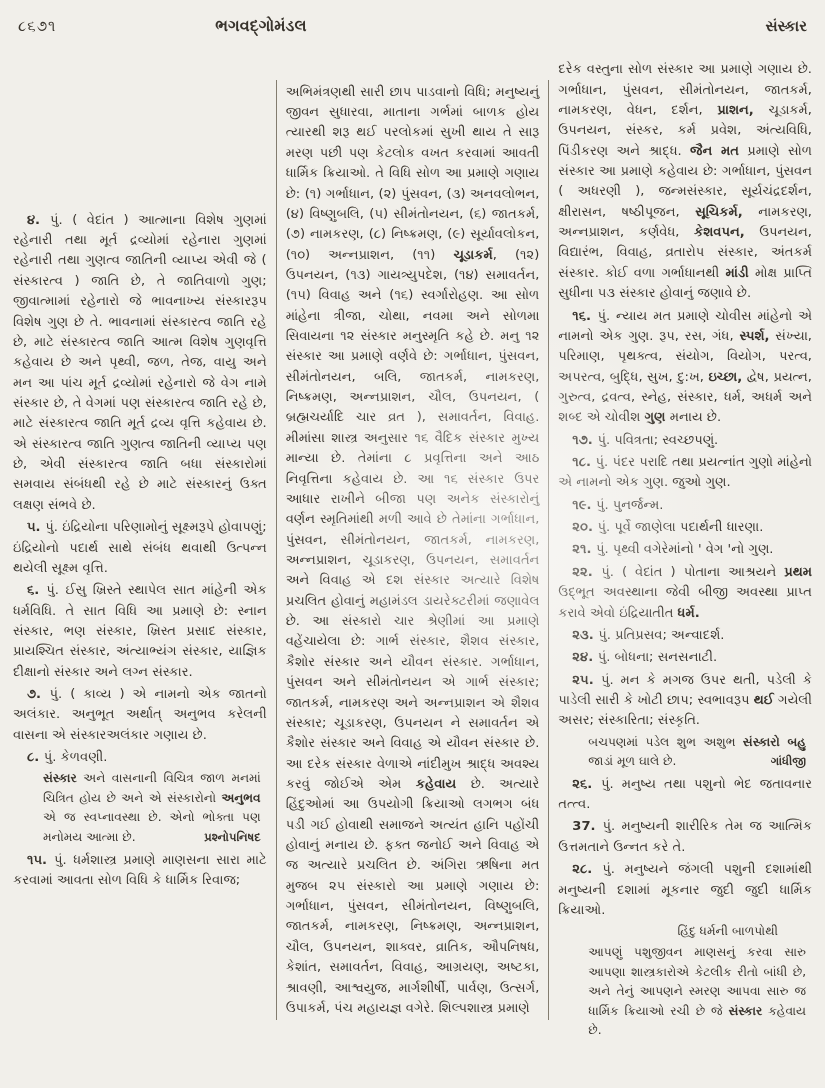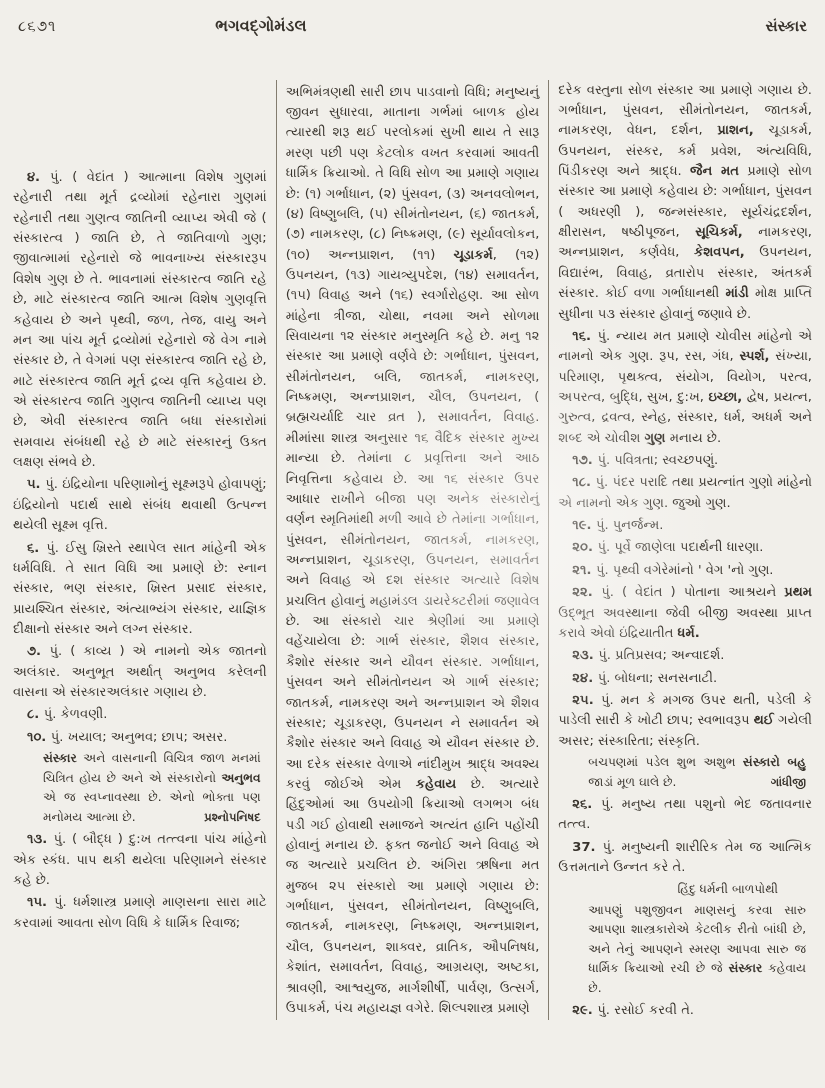--- a/index.html
+++ b/index.html
@@ -59,41 +59,39 @@
     <span class="hdr-center">ભગવદ્ગોમંડલ</span>
     <span class="hdr-right">સંસ્કાર</span>
   </header>
   <main class="cols">
     <section class="col">
         <div class="para entry"><span class="num">૪. </span><span><span>પું. ( વેદાંત ) આત્માના વિશેષ ગુણમાં રહેનારી તથા મૂર્ત દ્રવ્યોમાં રહેનારા ગુણમાં રહેનારી તથા ગુણત્વ જાતિની વ્યાપ્ય એવી જે ( સંસ્કારત્વ ) જાતિ છે, તે જાતિવાળો ગુણ; જીવાત્મામાં રહેનારો જે ભાવનાખ્ય સંસ્કારરૂપ વિશેષ ગુણ છે તે. ભાવનામાં સંસ્કારત્વ જાતિ રહે છે, માટે સંસ્કારત્વ જાતિ આત્મ વિશેષ ગુણવૃત્તિ કહેવાય છે અને પૃથ્વી, જળ, તેજ, વાયુ અને મન આ પાંચ મૂર્ત દ્રવ્યોમાં રહેનારો જે વેગ નામે સંસ્કાર છે, તે વેગમાં પણ સંસ્કારત્વ જાતિ રહે છે, માટે સંસ્કારત્વ જાતિ મૂર્ત દ્રવ્ય વૃત્તિ કહેવાય છે. એ સંસ્કારત્વ જાતિ ગુણત્વ જાતિની વ્યાપ્ય પણ છે, એવી સંસ્કારત્વ જાતિ બધા સંસ્કારોમાં સમવાય સંબંધથી રહે છે માટે સંસ્કારનું ઉક્ત લક્ષણ સંભવે છે.</span></span></div>
         <div class="para entry"><span class="num">૫. </span><span><span>પું. ઇંદ્રિયોના પરિણામોનું સૂક્ષ્મરૂપે હોવાપણું; ઇંદ્રિયોનો પદાર્થ સાથે સંબંધ થવાથી ઉત્પન્ન થયેલી સૂક્ષ્મ વૃત્તિ.</span></span></div>
         <div class="para entry"><span class="num">૬. </span><span><span>પું. ઈસુ ખ્રિસ્તે સ્થાપેલ સાત માંહેની એક ધર્મવિધિ. તે સાત વિધિ આ પ્રમાણે છે: સ્નાન સંસ્કાર, ભણ સંસ્કાર, ખ્રિસ્ત પ્રસાદ સંસ્કાર, પ્રાયશ્ચિત સંસ્કાર, અંત્યાભ્યંગ સંસ્કાર, યાજ્ઞિક દીક્ષાનો સંસ્કાર અને લગ્ન સંસ્કાર.</span></span></div>
         <div class="para entry"><span class="num">૭. </span><span><span>પું. ( કાવ્ય ) એ નામનો એક જાતનો અલંકાર. અનુભૂત અર્થાત્ અનુભવ કરેલની વાસના એ સંસ્કારઅલંકાર ગણાય છે.</span></span></div>
         <div class="para entry"><span class="num">૮. </span><span><span>પું. કેળવણી.</span></span></div>
-        <div class="para entry"><span class="num">૧૦. </span><span><span>પું. ખયાલ; અનુભવ; છાપ; અસર.</span></span></div>
         <div class="para quote"><span><span></span><b>સંસ્કાર</b><span> અને વાસનાની વિચિત્ર જાળ મનમાં ચિત્રિત હોય છે અને એ સંસ્કારોનો </span><b>અનુભવ</b><span> એ જ સ્વપ્નાવસ્થા છે. એનો ભોક્તા પણ મનોમય આત્મા છે.</span></span><span class="source">પ્રશ્નોપનિષદ</span></div>
-        <div class="para entry"><span class="num">૧૩. </span><span><span>પું. ( બૌદ્ધ ) દુ:ખ તત્ત્વના પાંચ માંહેનો એક સ્કંધ. પાપ થકી થયેલા પરિણામને સંસ્કાર કહે છે.</span></span></div>
         <div class="para entry"><span class="num">૧૫. </span><span><span>પું. ધર્મશાસ્ત્ર પ્રમાણે માણસના સારા માટે કરવામાં આવતા સોળ વિધિ કે ધાર્મિક રિવાજ;</span></span></div>
       </section>
     <section class="col mid">
         <div class="para cont"><span><span>અભિમંત્રણથી સારી છાપ પાડવાનો વિધિ; મનુષ્યનું જીવન સુધારવા, માતાના ગર્ભમાં બાળક હોય ત્યારથી શરૂ થઈ પરલોકમાં સુખી થાય તે સારૂ મરણ પછી પણ કેટલોક વખત કરવામાં આવતી ધાર્મિક ક્રિયાઓ. તે વિધિ સોળ આ પ્રમાણે ગણાય છે: (૧) ગર્ભાધાન, (૨) પુંસવન, (૩) અનવલોભન, (૪) વિષ્ણુબલિ, (૫) સીમંતોનયન, (૬) જાતકર્મ, (૭) નામકરણ, (૮) નિષ્ક્રમણ, (૯) સૂર્યાવલોકન, (૧૦) અન્નપ્રાશન, (૧૧) </span><b>ચૂડાકર્મ</b><span>, (૧૨) ઉપનયન, (૧૩) ગાયત્ર્યુપદેશ, (૧૪) સમાવર્તન, (૧૫) વિવાહ અને (૧૬) સ્વર્ગારોહણ. આ સોળ માંહેના ત્રીજા, ચોથા, નવમા અને સોળમા સિવાયના ૧૨ સંસ્કાર મનુસ્મૃતિ કહે છે. મનુ ૧૨ સંસ્કાર આ પ્રમાણે વર્ણવે છે: ગર્ભાધાન, પુંસવન, સીમંતોનયન, બલિ, જાતકર્મ, નામકરણ, નિષ્ક્રમણ, અન્નપ્રાશન, ચૌલ, ઉપનયન, ( બ્રહ્મચર્યાદિ ચાર વ્રત ), સમાવર્તન, વિવાહ. મીમાંસા શાસ્ત્ર અનુસાર ૧૬ વૈદિક સંસ્કાર મુખ્ય માન્યા છે. તેમાંના ૮ પ્રવૃત્તિના અને આઠ નિવૃત્તિના કહેવાય છે. આ ૧૬ સંસ્કાર ઉપર આધાર રાખીને બીજા પણ અનેક સંસ્કારોનું વર્ણન સ્મૃતિમાંથી મળી આવે છે તેમાંના ગર્ભાધાન, પુંસવન, સીમંતોનયન, જાતકર્મ, નામકરણ, અન્નપ્રાશન, ચૂડાકરણ, ઉપનયન, સમાવર્તન અને વિવાહ એ દશ સંસ્કાર અત્યારે વિશેષ પ્રચલિત હોવાનું મહામંડલ ડાયરેક્ટરીમાં જણાવેલ છે. આ સંસ્કારો ચાર શ્રેણીમાં આ પ્રમાણે વહેંચાયેલા છે: ગાર્ભ સંસ્કાર, શૈશવ સંસ્કાર, કૈશોર સંસ્કાર અને યૌવન સંસ્કાર. ગર્ભાધાન, પુંસવન અને સીમંતોનયન એ ગાર્ભ સંસ્કાર; જાતકર્મ, નામકરણ અને અન્નપ્રાશન એ શૈશવ સંસ્કાર; ચૂડાકરણ, ઉપનયન ને સમાવર્તન એ કૈશોર સંસ્કાર અને વિવાહ એ યૌવન સંસ્કાર છે. આ દરેક સંસ્કાર વેળાએ નાંદીમુખ શ્રાદ્ધ અવશ્ય કરવું જોઈએ એમ </span><b>કહેવાય</b><span> છે. અત્યારે હિંદુઓમાં આ ઉપયોગી ક્રિયાઓ લગભગ બંધ પડી ગઈ હોવાથી સમાજને અત્યંત હાનિ પહોંચી હોવાનું મનાય છે. ફક્ત જનોઈ અને વિવાહ એ જ અત્યારે પ્રચલિત છે. અંગિરા ઋષિના મત મુજબ ૨૫ સંસ્કારો આ પ્રમાણે ગણાય છે: ગર્ભાધાન, પુંસવન, સીમંતોનયન, વિષ્ણુબલિ, જાતકર્મ, નામકરણ, નિષ્ક્રમણ, અન્નપ્રાશન, ચૌલ, ઉપનયન, શાક્વર, વ્રાતિક, ઔપનિષધ, કેશાંત, સમાવર્તન, વિવાહ, આગ્રયણ, અષ્ટકા, શ્રાવણી, આશ્વયુજ, માર્ગશીર્ષી, પાર્વણ, ઉત્સર્ગ, ઉપાકર્મ, પંચ મહાયજ્ઞ વગેરે. શિલ્પશાસ્ત્ર પ્રમાણે</span></span></div>
       </section>
     <section class="col">
         <div class="para cont"><span><span>દરેક વસ્તુના સોળ સંસ્કાર આ પ્રમાણે ગણાય છે. ગર્ભાધાન, પુંસવન, સીમંતોનયન, જાતકર્મ, નામકરણ, વેધન, દર્શન, </span><b>પ્રાશન,</b><span> ચૂડાકર્મ, ઉપનયન, સંસ્કર, કર્મ પ્રવેશ, અંત્યવિધિ, પિંડીકરણ અને શ્રાદ્ધ. </span><b>જૈન મત</b><span> પ્રમાણે સોળ સંસ્કાર આ પ્રમાણે કહેવાય છે: ગર્ભાધાન, પુંસવન ( અધરણી ), જન્મસંસ્કાર, સૂર્યચંદ્રદર્શન, ક્ષીરાસન, ષષ્ઠીપૂજન, </span><b>સૂચિકર્મ,</b><span> નામકરણ, અન્નપ્રાશન, કર્ણવેધ, </span><b>કેશવપન,</b><span> ઉપનયન, વિદ્યારંભ, વિવાહ, વ્રતારોપ સંસ્કાર, અંતકર્મ સંસ્કાર. કોઈ વળા ગર્ભાધાનથી </span><b>માંડી</b><span> મોક્ષ પ્રાપ્તિ સુધીના ૫૩ સંસ્કાર હોવાનું જણાવે છે.</span></span></div>
         <div class="para entry"><span class="num">૧૬. </span><span><span>પું. ન્યાય મત પ્રમાણે ચોવીસ માંહેનો એ નામનો એક ગુણ. રૂપ, રસ, ગંધ, </span><b>સ્પર્શ,</b><span> સંખ્યા, પરિમાણ, પૃથક્ત્વ, સંયોગ, વિયોગ, પરત્વ, અપરત્વ, બુદ્ધિ, સુખ, દુ:ખ, </span><b>ઇચ્છા,</b><span> દ્વેષ, પ્રયત્ન, ગુરુત્વ, દ્રવત્વ, સ્નેહ, સંસ્કાર, ધર્મ, અધર્મ અને શબ્દ એ ચોવીશ </span><b>ગુણ</b><span> મનાય છે.</span></span></div>
         <div class="para entry"><span class="num">૧૭. </span><span><span>પું. પવિત્રતા; સ્વચ્છપણું.</span></span></div>
         <div class="para entry"><span class="num">૧૮. </span><span><span>પું. પંદર પરાદિ તથા પ્રયત્નાંત ગુણો માંહેનો એ નામનો એક ગુણ. જુઓ ગુણ.</span></span></div>
         <div class="para entry"><span class="num">૧૯. </span><span><span>પું. પુનર્જન્મ.</span></span></div>
         <div class="para entry"><span class="num">૨૦. </span><span><span>પું. પૂર્વે જાણેલા પદાર્થની ધારણા.</span></span></div>
         <div class="para entry"><span class="num">૨૧. </span><span><span>પું. પૃથ્વી વગેરેમાંનો ' વેગ 'નો ગુણ.</span></span></div>
         <div class="para entry"><span class="num">૨૨. </span><span><span>પું. ( વેદાંત ) પોતાના આશ્રયને </span><b>પ્રથમ</b><span> ઉદ્ભૂત અવસ્થાના જેવી બીજી અવસ્થા પ્રાપ્ત કરાવે એવો ઇંદ્રિયાતીત </span><b>ધર્મ.</b><span></span></span></div>
         <div class="para entry"><span class="num">૨૩. </span><span><span>પું. પ્રતિપ્રસવ; અન્વાદર્શ.</span></span></div>
         <div class="para entry"><span class="num">૨૪. </span><span><span>પું. બોધના; સનસનાટી.</span></span></div>
         <div class="para entry"><span class="num">૨૫. </span><span><span>પું. મન કે મગજ ઉપર થતી, પડેલી કે પાડેલી સારી કે ખોટી છાપ; સ્વભાવરૂપ </span><b>થઈ</b><span> ગયેલી અસર; સંસ્કારિતા; સંસ્કૃતિ.</span></span></div>
         <div class="para quote"><span><span>બચપણમાં પડેલ શુભ અશુભ </span><b>સંસ્કારો બહુ</b><span> જાડાં મૂળ ઘાલે છે.</span></span><span class="source">ગાંધીજી</span></div>
         <div class="para entry"><span class="num">૨૬. </span><span><span>પું. મનુષ્ય તથા પશુનો ભેદ જતાવનાર તત્ત્વ.</span></span></div>
         <div class="para entry"><span class="num">37. </span><span><span>પું. મનુષ્યની શારીરિક તેમ જ આત્મિક ઉત્તમતાને ઉન્નત કરે તે.</span></span></div>
+        <div class="para entry"><span class="num">૨૮. </span><span><span>પું. મનુષ્યને જંગલી પશુની દશામાંથી મનુષ્યની દશામાં મૂકનાર જુદી જુદી ધાર્મિક ક્રિયાઓ.</span></span></div>
         <div class="para source-line"><span><span>હિંદુ ધર્મની બાળપોથી</span></span></div>
         <div class="para quote"><span><span>આપણું પશુજીવન માણસનું કરવા સારુ આપણા શાસ્ત્રકારોએ કેટલીક રીતો બાંધી છે, અને તેનું આપણને સ્મરણ આપવા સારુ જ ધાર્મિક ક્રિયાઓ રચી છે જે </span><b>સંસ્કાર</b><span> કહેવાય છે.</span></span></div>
-        <div class="para entry"><span class="num">૨૯. </span><span><span>પું. રસોઈ કરવી તે.</span></span></div>
       </section>
   </main>
 </div>
 
 </body></html>

